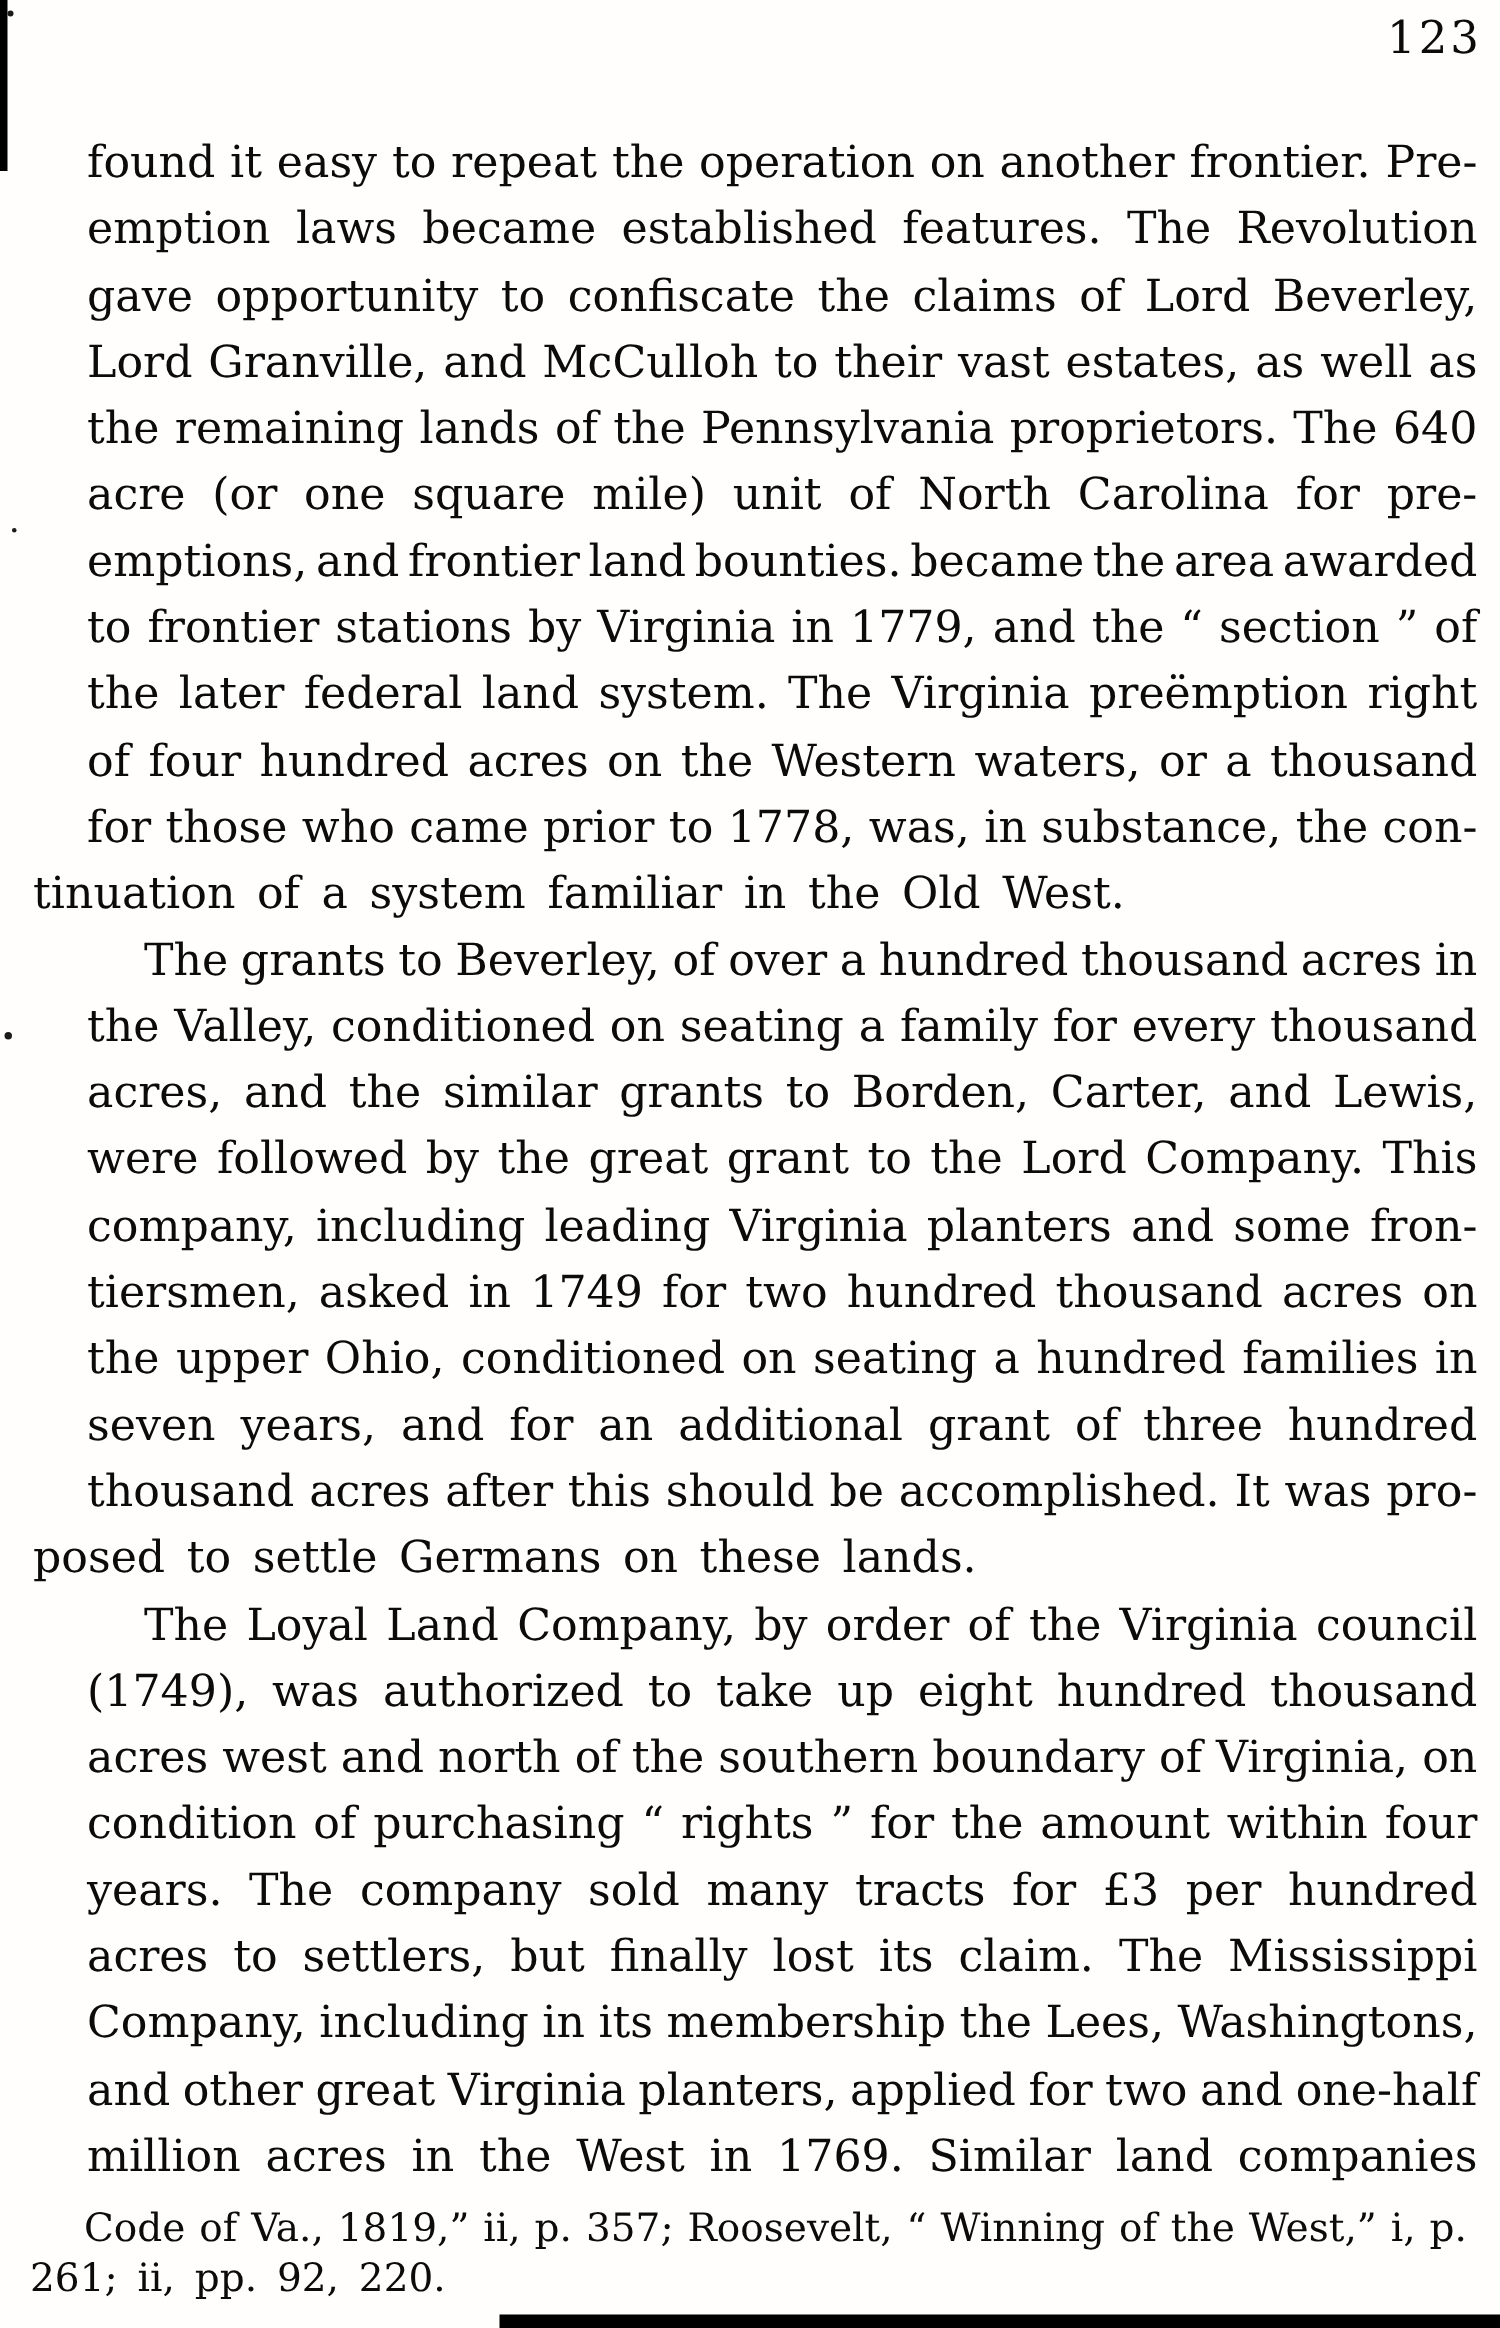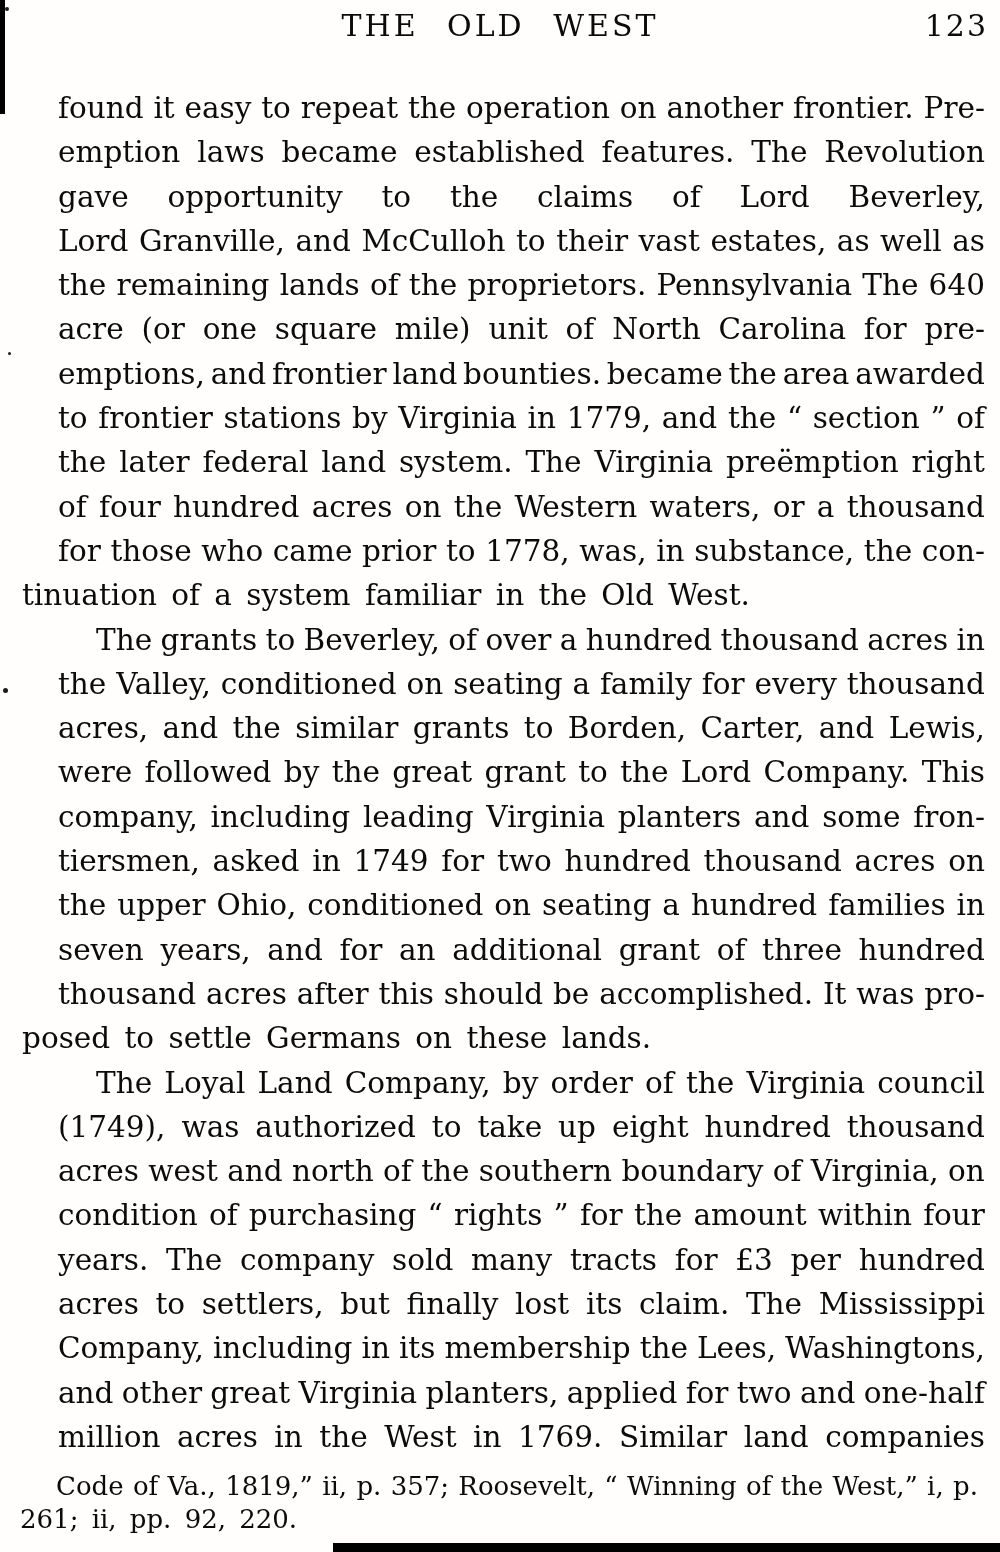--- a/index.html
+++ b/index.html
@@ -46,21 +46,20 @@
   .speck-a { left:5px; top:7px; width:4px; height:4px; }
   .speck-b { left:3px; top:688px; width:5px; height:5px; }
   .speck-c { left:8px; top:352px; width:3px; height:3px; }
 </style>
 </head>
 <body>
 
 <div class="page">
 
   <div class="header">
-    <div class="title">THE OLD WEST</div>
     <div class="pagenum">123</div>
   </div>
 
   <div class="body-text">
       <div class="line just">
         <span>found</span>
         <span>it</span>
         <span>easy</span>
         <span>to</span>
         <span>repeat</span>
@@ -77,20 +76,21 @@
         <span>became</span>
         <span>established</span>
         <span>features.</span>
         <span>The</span>
         <span>Revolution</span>
       </div>
       <div class="line just">
         <span>gave</span>
         <span>opportunity</span>
         <span>to</span>
+        <span>confiscate</span>
         <span>the</span>
         <span>claims</span>
         <span>of</span>
         <span>Lord</span>
         <span>Beverley,</span>
       </div>
       <div class="line just">
         <span>Lord</span>
         <span>Granville,</span>
         <span>and</span>
@@ -102,22 +102,22 @@
         <span>as</span>
         <span>well</span>
         <span>as</span>
       </div>
       <div class="line just">
         <span>the</span>
         <span>remaining</span>
         <span>lands</span>
         <span>of</span>
         <span>the</span>
+        <span>Pennsylvania</span>
         <span>proprietors.</span>
-        <span>Pennsylvania</span>
         <span>The</span>
         <span>640</span>
       </div>
       <div class="line just">
         <span>acre</span>
         <span>(or</span>
         <span>one</span>
         <span>square</span>
         <span>mile)</span>
         <span>unit</span>

